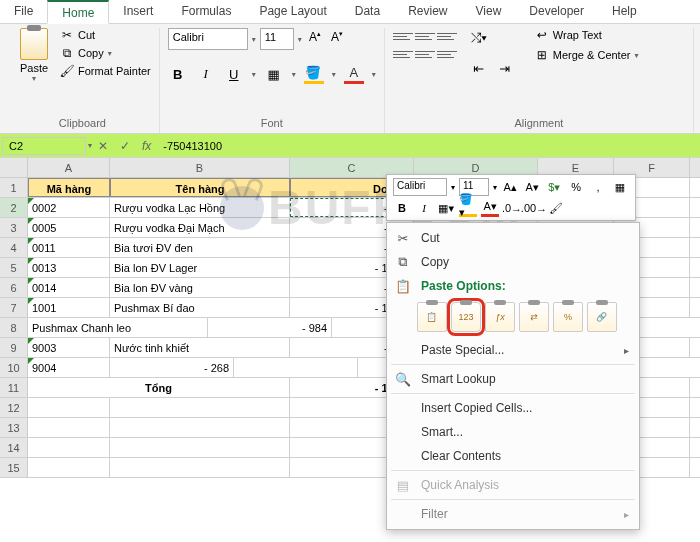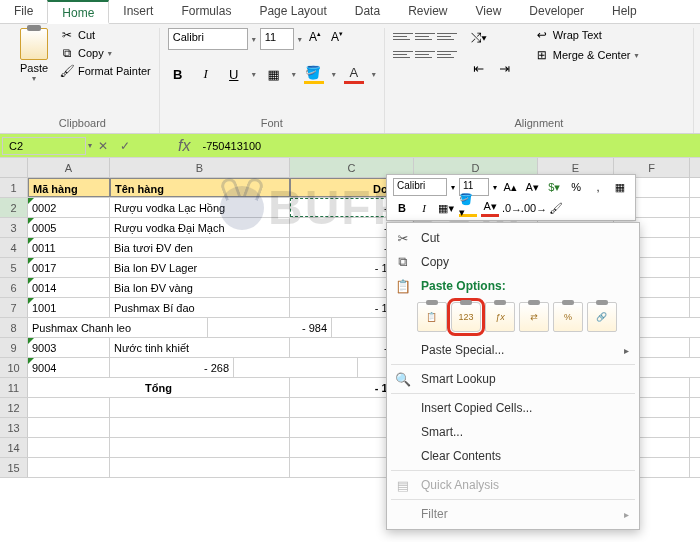--- a/index.html
+++ b/index.html
@@ -38,36 +38,36 @@
 .align-grid { display: grid; grid-template-columns: repeat(3, 20px); gap: 2px; }
 .align-cell { width: 20px; height: 16px; display: flex; flex-direction: column; justify-content: center; cursor: pointer; gap: 2px; }
 .align-cell span { height: 1px; background: #666; }
 .align-right { display: flex; flex-direction: column; gap: 6px; font-size: 11px; }
 .wrap-item { display: flex; align-items: center; gap: 4px; cursor: pointer; }
 
 
 .formula-bar { display: flex; align-items: center; border-bottom: 1px solid #d4d4d4; height: 24px; background: #bef264; }
 .name-box { width: 84px; border: 1px solid #ccc; margin: 2px; padding: 2px 6px; font-size: 11px; }
 .fb-btn { width: 22px; text-align: center; color: #666; font-size: 12px; }
-.fx-label { font-style: italic; color: #666; padding: 0 6px; font-size: 16px; margin-left: 36px; }
+.fx-label { font-style: italic; color: #666; padding: 0 6px; font-size: 12px; }
 .formula-input { flex: 1; padding: 2px 6px; font-size: 11px; }
 
 
 .grid-wrap { position: relative; }
 .col-headers { display: flex; background: #e6e6e6; border-bottom: 1px solid #ccc; height: 20px; }
 .corner { width: 28px; background: #e6e6e6; border-right: 1px solid #ccc; }
 .colh { border-right: 1px solid #ccc; text-align: center; font-size: 11px; color: #555; line-height: 20px; }
 .colh.sel { background: #d2e5d2; }
 
 .rows { }
 .row { display: flex; height: 20px; border-bottom: 1px solid #d0d0d0; }
 .rowh { width: 28px; background: #e6e6e6; border-right: 1px solid #ccc; text-align: center; font-size: 11px; color: #555; line-height: 20px; }
 .rowh.sel { background: #d2e5d2; }
 .cell { border-right: 1px solid #d0d0d0; padding: 2px 4px; font-size: 11px; line-height: 16px; overflow: hidden; white-space: nowrap; }
-.cell.header { background: #ffe699; font-weight: bold; border: 1px solid #888; }
+.cell.header { background: #ffe699; font-weight: bold; border: 1px solid #888; text-align: center; }
 .cell.num { text-align: right; }
 .cell.bold { font-weight: bold; text-align: center; }
 .cell.total-num { font-weight: bold; text-align: right; }
 .cell.green-tri { position: relative; }
 .cell.green-tri::before { content: ""; position: absolute; top: 0; left: 0; border-top: 6px solid #2a8a2a; border-right: 6px solid transparent; }
 .cell.marquee { outline: 1.5px dashed #217346; outline-offset: -1px; }
 .cell.selected { outline: 2px solid #217346; outline-offset: -1px; background: #f0f0f0; }
 
 .cA { width: 82px; } .cB { width: 180px; } .cC { width: 124px; } .cD { width: 124px; } .cE { width: 76px; } .cF { width: 76px; }
 
@@ -279,21 +279,21 @@
         <div class="rowh">4</div>
         <div class="cell cA green-tri">0011</div>
         <div class="cell cB">Bia tươi ĐV đen</div>
         <div class="cell cC num">-           513</div>
         <div class="cell cD"></div>
         <div class="cell cE"></div>
         <div class="cell cF"></div>
       </div>
       <div class="row">
         <div class="rowh">5</div>
-        <div class="cell cA green-tri">0017</div>
+        <div class="cell cA green-tri">0013</div>
         <div class="cell cB">Bia lon ĐV Lager</div>
         <div class="cell cC num">-         1.343</div>
         <div class="cell cD"></div>
         <div class="cell cE"></div>
         <div class="cell cF"></div>
       </div>
       <div class="row">
         <div class="rowh">6</div>
         <div class="cell cA green-tri">0014</div>
         <div class="cell cB">Bia lon ĐV vàng</div>

